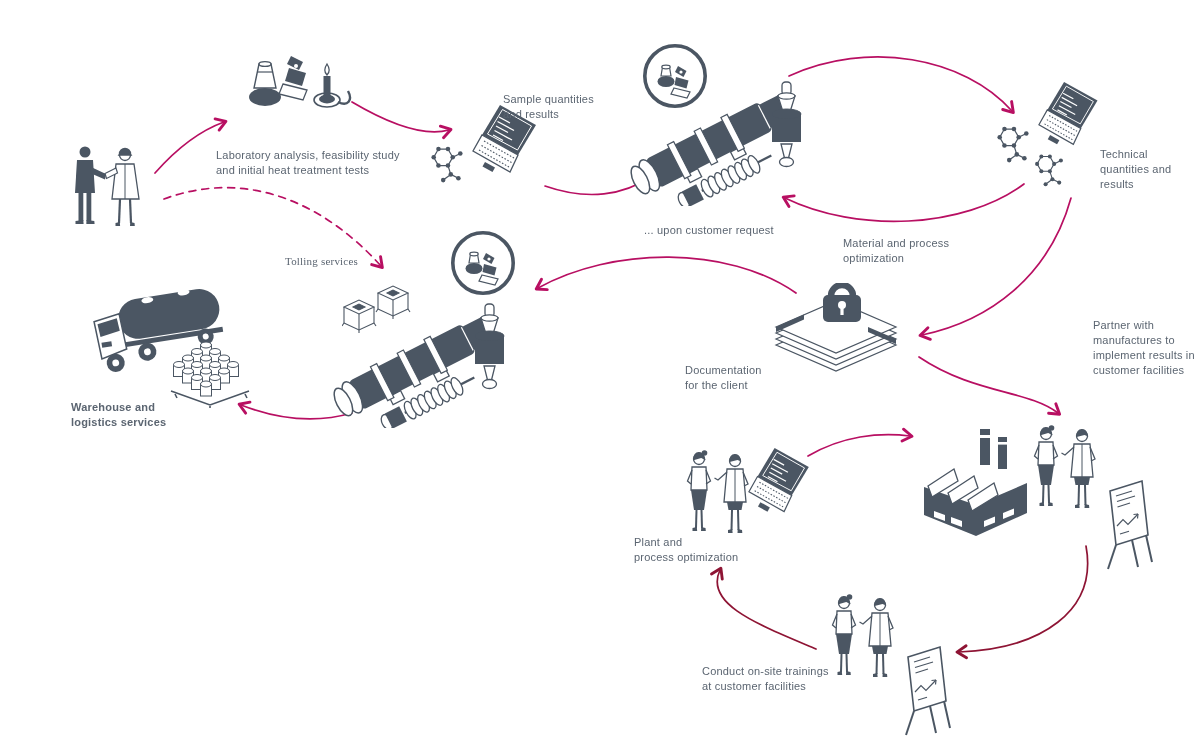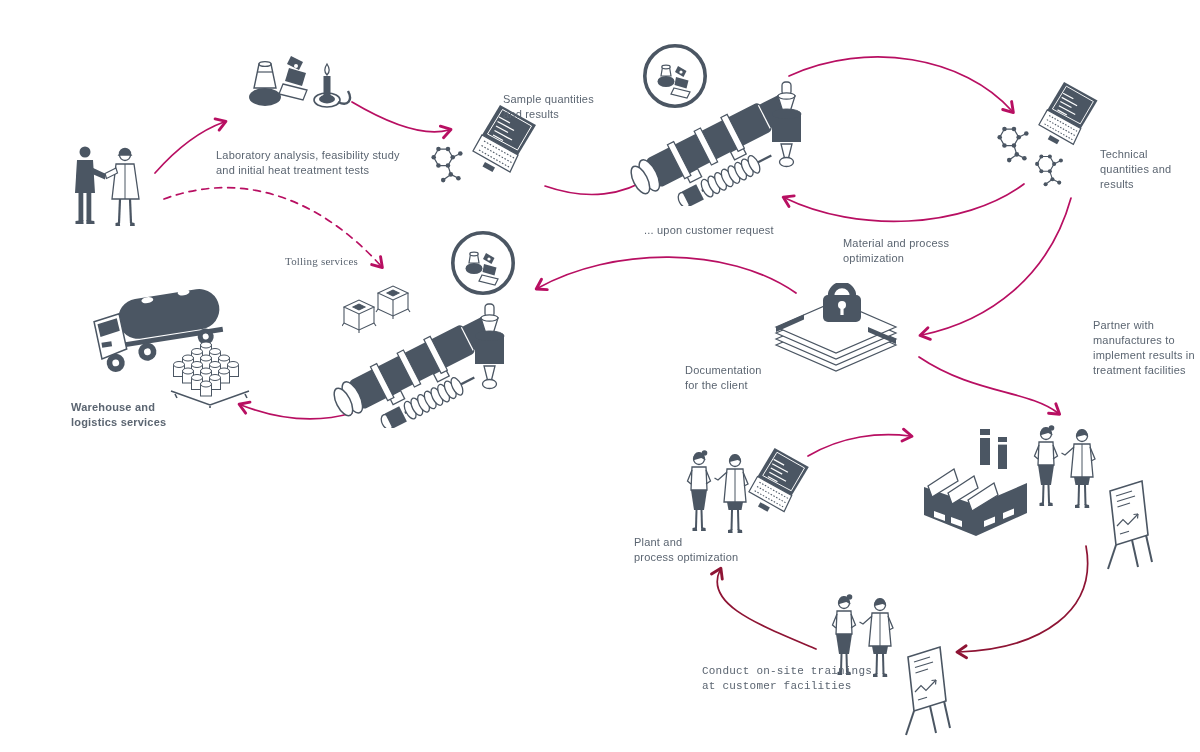--- a/index.html
+++ b/index.html
@@ -455,24 +455,24 @@
   <div>logistics services</div>
 </div>
 <div class="label" style="left:685px;top:343px;margin-top:20px;">
   <div>Documentation</div>
   <div>for the client</div>
 </div>
 <div class="label" style="left:1093px;top:318px;">
   <div>Partner with</div>
   <div>manufactures to</div>
   <div>implement results in</div>
-  <div>treatment facilities</div>
+  <div>customer facilities</div>
 </div>
 <div class="label" style="left:634px;top:535px;">
   <div>Plant and</div>
   <div>process optimization</div>
 </div>
-<div class="label" style="left:702px;top:664px;font-family:Liberation Mono, monospace;">
+<div class="label" style="left:702px;top:664px;">
   <div>Conduct on-site trainings</div>
   <div>at customer facilities</div>
 </div>
 
 </div>
 
 </body></html>

